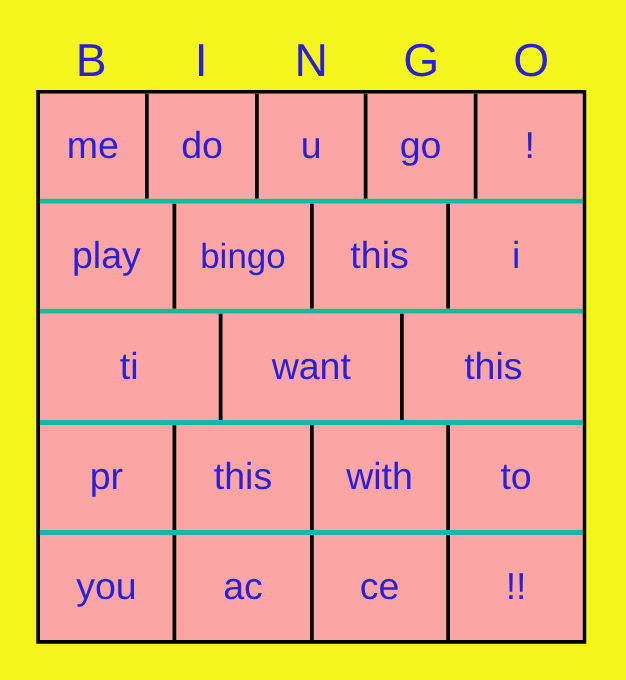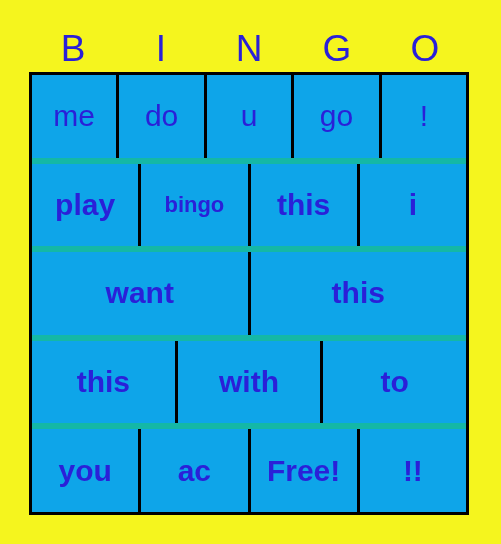--- a/index.html
+++ b/index.html
@@ -49,41 +49,40 @@
     display: flex;
     flex-direction: column;
     background: #f5f51e;
   }
   .grid-row {
     flex: 1 1 0;
     display: flex;
     min-height: 0;
   }
   .grid-row + .grid-row {
-    border-top: 6px solid #14b8a6;
-    font-weight: bold;
+    border-top: 4px solid #14b8a6;
   }
   .grid-cell {
     flex: 1 1 0;
     min-width: 0;
     display: flex;
     align-items: center;
     justify-content: center;
     color: #2a20d8;
     font-size: 30px;
     line-height: 30px;
     overflow: hidden;
     white-space: nowrap;
-    background: #0ea5e9;
+    background: #fca5a5;
   }
   .grid-cell + .grid-cell {
     border-left: 3px solid #000000;
   }
   .grid-cell.tight {
-    font-size: 22px;
+    font-size: 28px;
     line-height: 26px;
   }
 </style>
 </head>
 <body>
 
 <div id="card">
 
   <div id="header-row">
     <div class="header-cell">B</div>
@@ -104,31 +103,33 @@
     </div>
 
     <div class="grid-row">
       <div class="grid-cell">play</div>
       <div class="grid-cell tight">bingo</div>
       <div class="grid-cell">this</div>
       <div class="grid-cell">i</div>
     </div>
 
     <div class="grid-row">
+      <div class="grid-cell">ti</div>
       <div class="grid-cell">want</div>
       <div class="grid-cell">this</div>
     </div>
 
     <div class="grid-row">
+      <div class="grid-cell">pr</div>
       <div class="grid-cell">this</div>
       <div class="grid-cell">with</div>
       <div class="grid-cell">to</div>
     </div>
 
     <div class="grid-row">
       <div class="grid-cell">you</div>
       <div class="grid-cell">ac</div>
-      <div class="grid-cell">Free!</div>
+      <div class="grid-cell">ce</div>
       <div class="grid-cell">!!</div>
     </div>
 
   </div>
 </div>
 
 </body></html>

